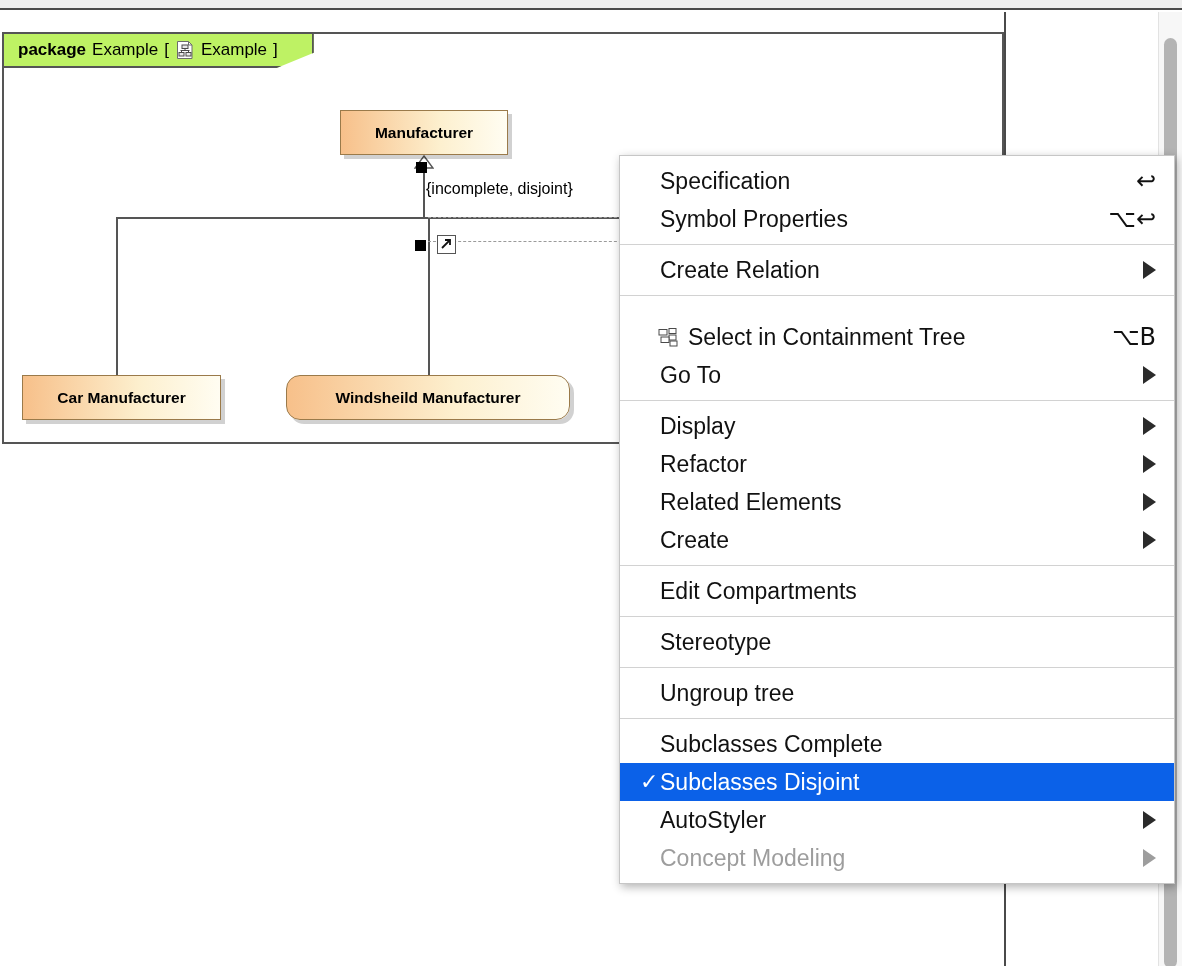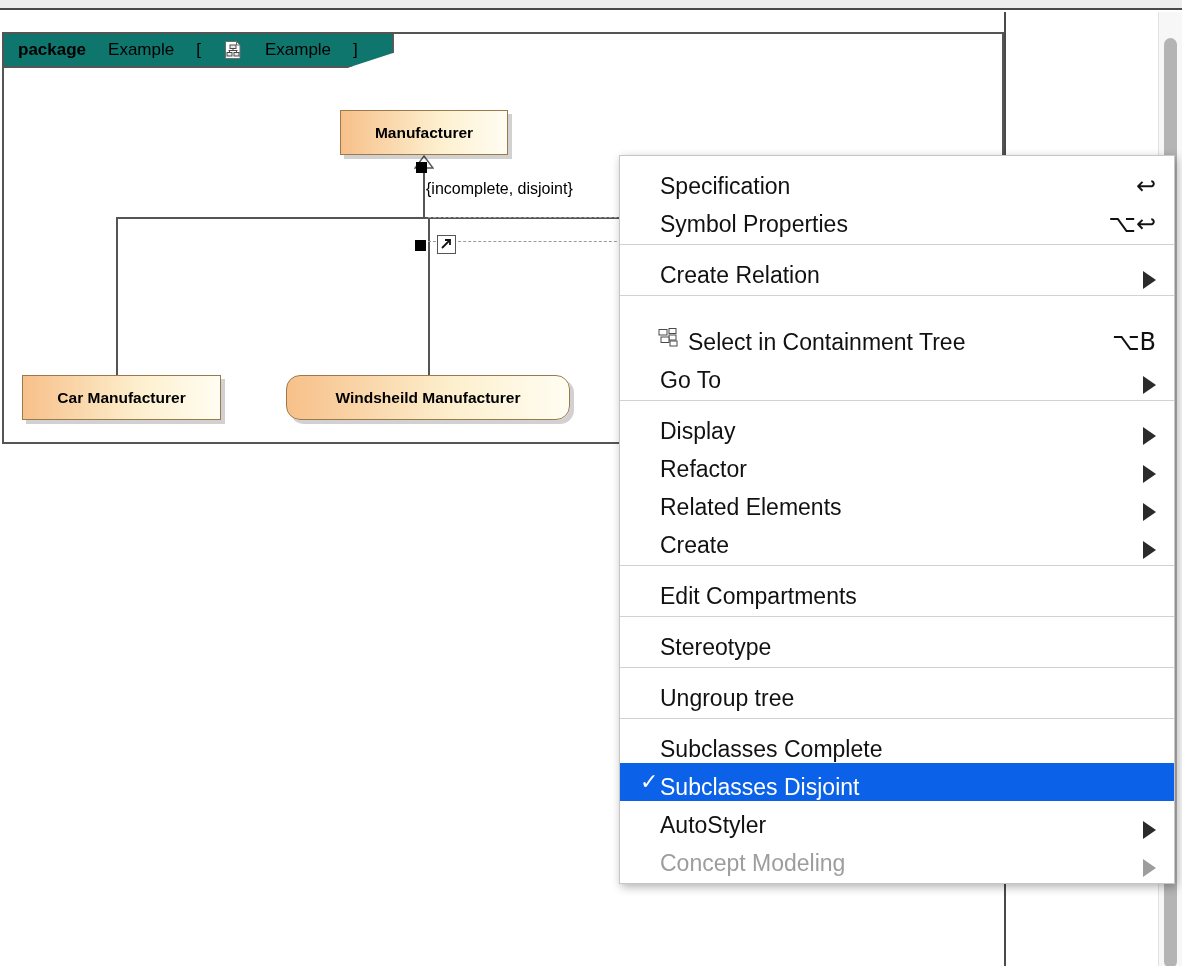--- a/index.html
+++ b/index.html
@@ -57,24 +57,24 @@
   .pkg-frame {
     position: absolute; left: 2px; top: 20px;
     width: 1002px; height: 412px;
     border: 2px solid #555555;
     background: #ffffff;
   }
   .pkg-tab {
     position: absolute; left: 0px; top: 0px;
     height: 34px;
     padding: 0 34px 0 14px;
-    display: flex; align-items: center; gap: 22px;
+    display: flex; align-items: center; gap: 6px;
     border-right: 2px solid #555555;
     border-bottom: 2px solid #555555;
-    background: #0f766e;
+    background: #bef264;
     white-space: nowrap;
     
     clip-path: polygon(0 0, 100% 0, 100% 55%, 88% 100%, 0 100%);
   }
   .pkg-kw { font-weight: bold; font-size: 17px; color: #000; }
   .pkg-name { font-size: 17px; color: #000; }
   .pkg-bracket { font-size: 17px; color: #000; }
 
   
   .diagram-icon { width: 20px; height: 20px; position: relative; display:inline-block; }
@@ -178,21 +178,21 @@
     width: 556px;
     background: #ffffff;
     border: 1px solid #c6c6c6;
     box-shadow: 2px 3px 9px rgba(0,0,0,0.30);
     padding: 6px 0 6px 0;
     z-index: 50;
   }
   .mi {
     position: relative;
     display: flex;
-    align-items: flex-end;
+    align-items: center;
     height: 38px;
     padding: 0 18px 0 40px;
     font-size: 23px;
     color: #111111;
     white-space: nowrap;
     cursor: default;
   }
   .mi.has-icon { padding-left: 40px; }
   .mi .mi-icon {
     position: absolute;

